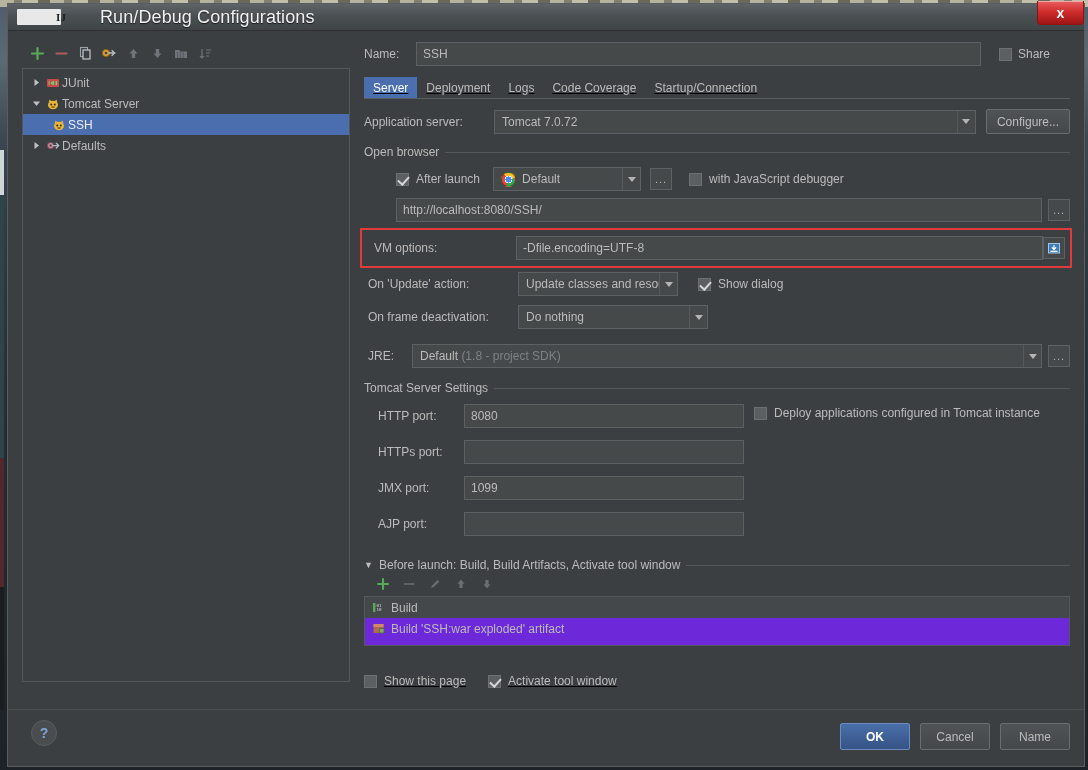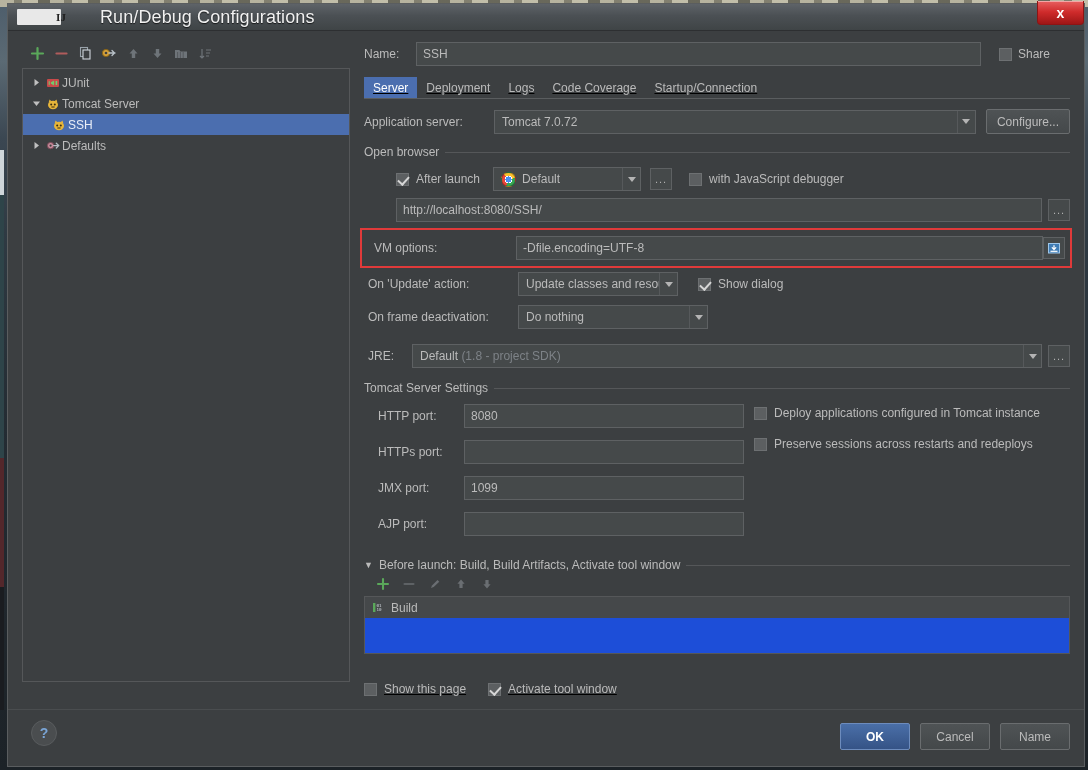--- a/index.html
+++ b/index.html
@@ -228,22 +228,22 @@
   
   .portrow { display: flex; align-items: center; margin-bottom: 12px; }
   .portrow .lbl { width: 100px; padding-left: 14px; }
   .portfield { width: 280px; }
   .sidechk { display: flex; align-items: center; gap: 7px; cursor: pointer; }
 
   
   #beforelaunch { margin-top: 10px; flex: none; }
   #bltoolbar { display: flex; align-items: center; gap: 4px; height: 24px; padding-left: 8px; }
   #bllist {
-    border: 1px solid #555759; background: #1d4ed8;
-    height: 58px; overflow: hidden;
+    border: 1px solid #555759; background: #6d28d9;
+    height: 50px; overflow: hidden;
   }
   .blrow { height: 21px; display: flex; align-items: center; gap: 6px; padding-left: 7px; color: #bbbbbb; font-size: 12px; cursor: pointer; }
   .blrow:first-child { background: #45484a; }
 
   #bottomchk { display: flex; align-items: center; gap: 22px; margin-top: 28px; flex: none; text-decoration: underline; }
 
   
   #footer {
     position: absolute; right: 14px; bottom: 16px;
     display: flex; gap: 10px;
@@ -516,24 +516,20 @@
               <div class="portrow">
                 <span class="lbl">AJP port:</span>
                 <input type="text" class="txtfield portfield" value="" style="">
               </div>
             </div>
           <div id="srvchecks" style="padding-top:2px">
               <div class="sidechk" style="margin-bottom: 17px;">
                 <span class="cbx"></span>
                 <span class="lbl">Deploy applications configured in Tomcat instance</span>
               </div>
-              <div class="sidechk" style="margin-bottom: 17px;">
-                <span class="cbx"></span>
-                <span class="lbl">Preserve sessions across restarts and redeploys</span>
-              </div>
             </div>
         </div>
       </div>
 
       <div id="beforelaunch">
         <div class="grouphdr">
           <span style="color:#bbbbbb;font-size:9px">▼</span>
           <span class="lbl">Before launch: Build, Build Artifacts, Activate tool window</span>
           <span class="gline"></span>
         </div>
@@ -568,20 +564,30 @@
             <div class="blrow">
               <span style="display: flex;">
                 <svg width="13" height="13" viewBox="0 0 13 13">
                   <rect x="1" y="2" width="2.4" height="9" fill="#5aa85a"></rect>
                   <text x="4.6" y="6" font-size="4.2" fill="#cfd6dc" font-family="monospace">01</text>
                   <text x="4.6" y="10.4" font-size="4.2" fill="#cfd6dc" font-family="monospace">10</text>
                 </svg>
               </span>
               <span>Build</span>
             </div>
+            <div class="blrow">
+              <span style="display: flex;">
+                <svg width="13" height="13" viewBox="0 0 13 13">
+                  <rect x="1.5" y="2" width="10" height="9" fill="#b06a4e"></rect>
+                  <rect x="1.5" y="2" width="10" height="3" fill="#d08a6a"></rect>
+                  <rect x="7.5" y="6.5" width="4.5" height="4.5" fill="#7fa86a" stroke="#4e6a42" stroke-width=".8"></rect>
+                </svg>
+              </span>
+              <span>Build 'SSH:war exploded' artifact</span>
+            </div>
           </div>
       </div>
 
       <div id="bottomchk">
         <span style="display:flex;align-items:center;gap:7px;cursor:pointer">
           <span class="cbx"></span>
           <span class="lbl">Show this page</span>
         </span>
         <span style="display:flex;align-items:center;gap:7px;cursor:pointer">
           <span class="cbx on"></span>

